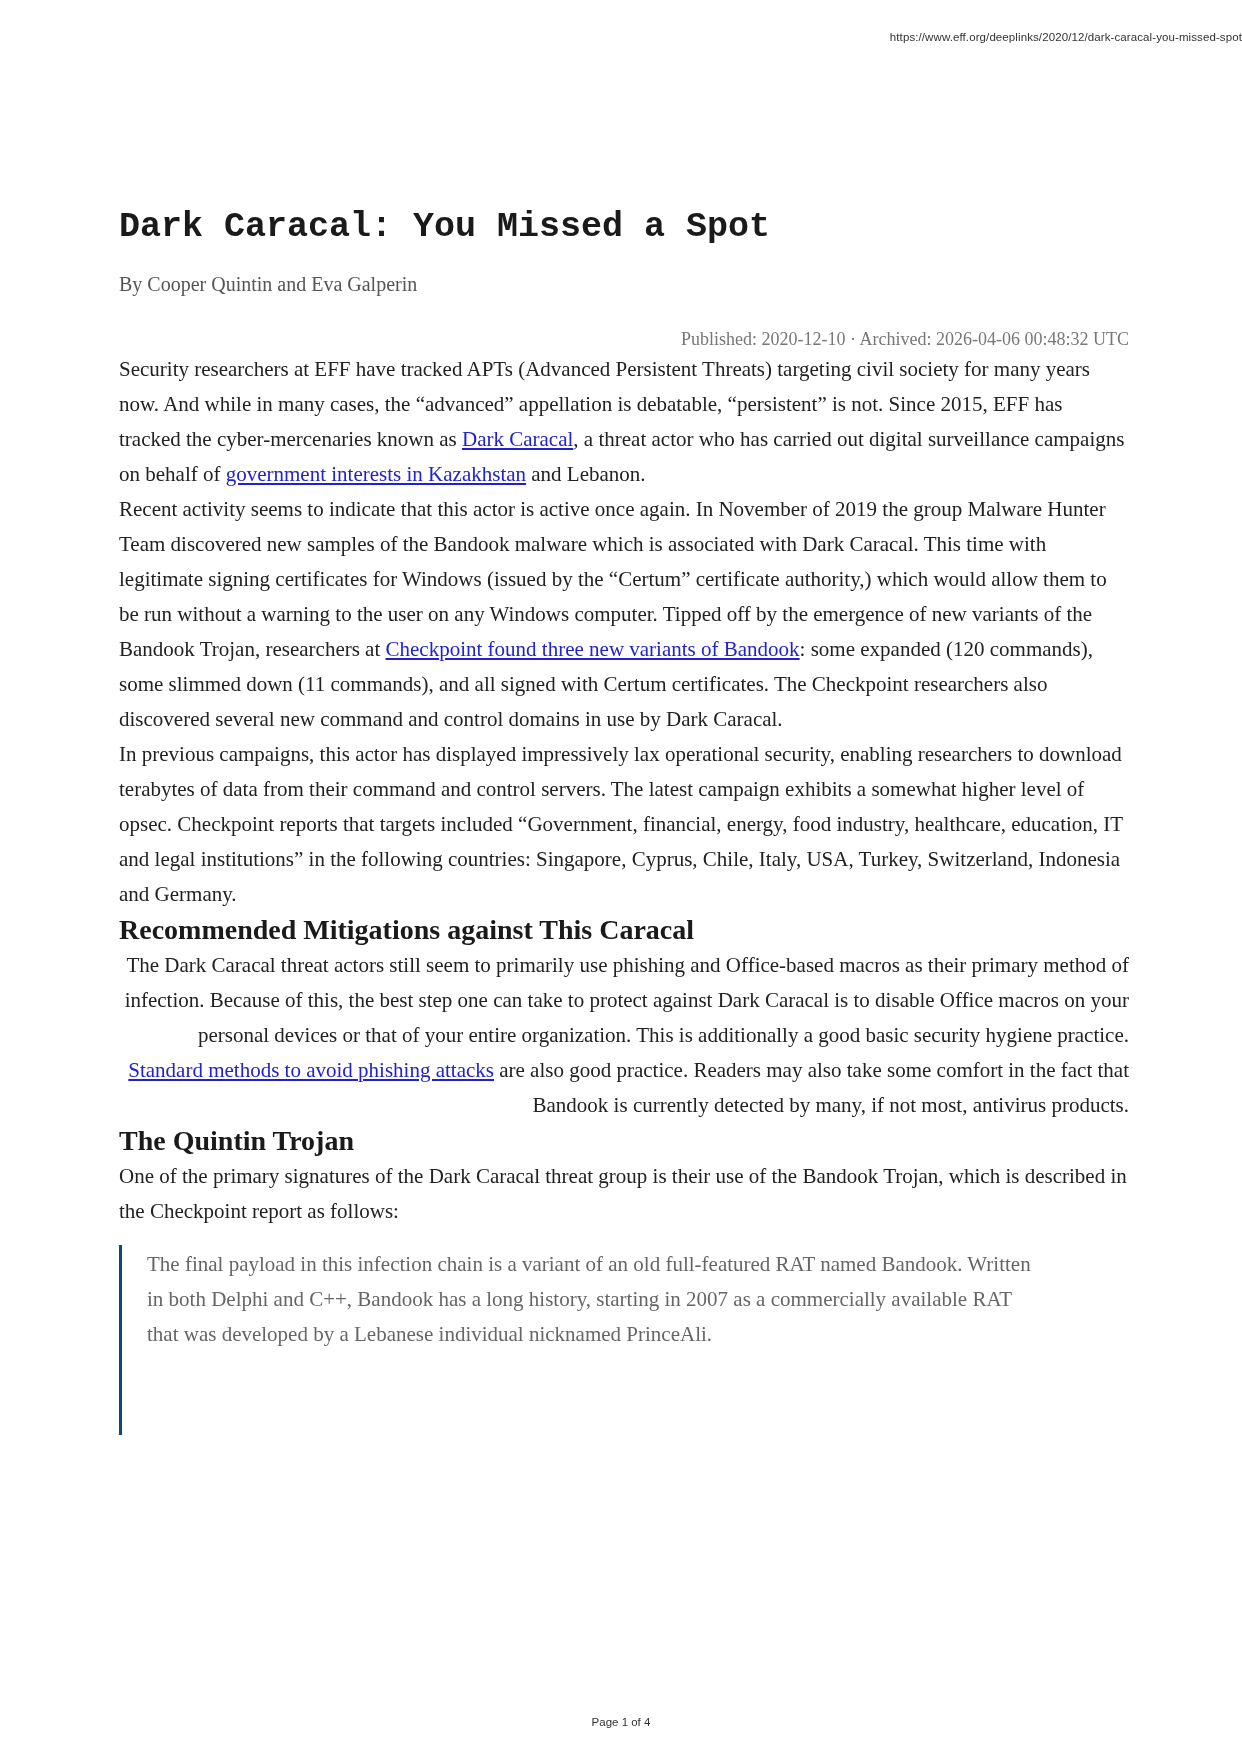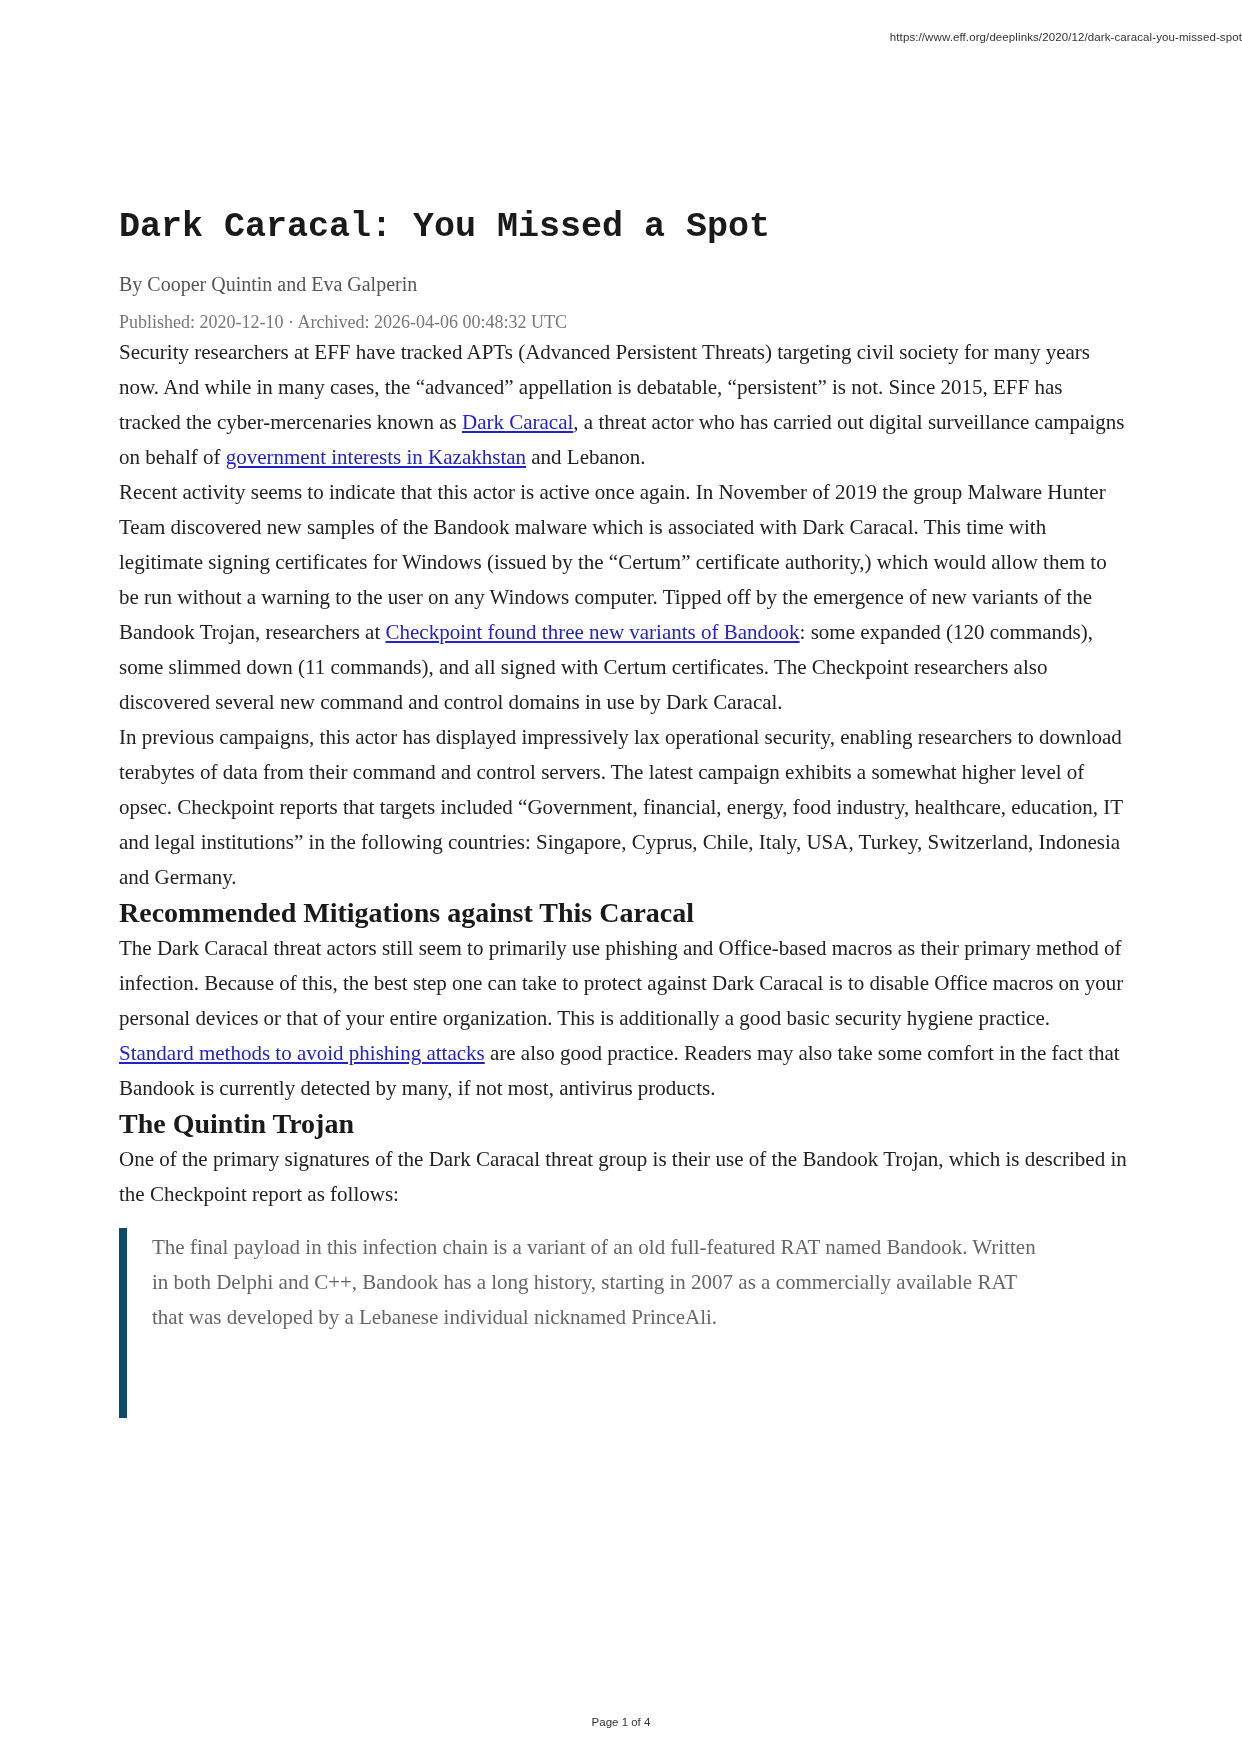--- a/index.html
+++ b/index.html
@@ -40,53 +40,54 @@
       line-height: 42px;
       color: #1a1a1a;
     }
     .byline {
       margin-top: 22px;
       font-size: 20px;
       line-height: 28px;
       color: #555555;
     }
     .meta {
-      margin-top: 11px;
+      margin-top: 28px;
       font-size: 18px;
       line-height: 26px;
       color: #777777;
+      text-align: right;
     }
     p.body-para {
       margin: 0;
       font-size: 21px;
       line-height: 35px;
       color: #222222;
     }
     .para-1 { margin-top: 19px; }
     .para-2 { margin-top: 16px; }
     .para-3 { margin-top: 16px; }
     h2.section-heading {
       margin: 0;
       font-family: "Liberation Serif", serif;
       font-weight: bold;
       font-size: 28px;
       line-height: 36px;
       color: #1a1a1a;
     }
     .h2-1 { margin-top: 26px; }
-    .para-4 { margin-top: 21px; }
+    .para-4 { margin-top: 21px; text-align: right; }
     .h2-2 { margin-top: 28px; }
     .para-5 { margin-top: 21px; }
     a.inline-link {
       color: #1a0dab;
       color: #2222cc;
       text-decoration: underline;
     }
     .blockquote {
-      border-left: 8px solid #0c4a6e;
+      border-left: 3px solid #0c4a6e;
       padding-left: 25px;
       height: 190px;
       box-sizing: border-box;
     }
     .blockquote p {
       margin: 0;
       padding-top: 2px;
       font-size: 21px;
       line-height: 35px;
       color: #666666;

